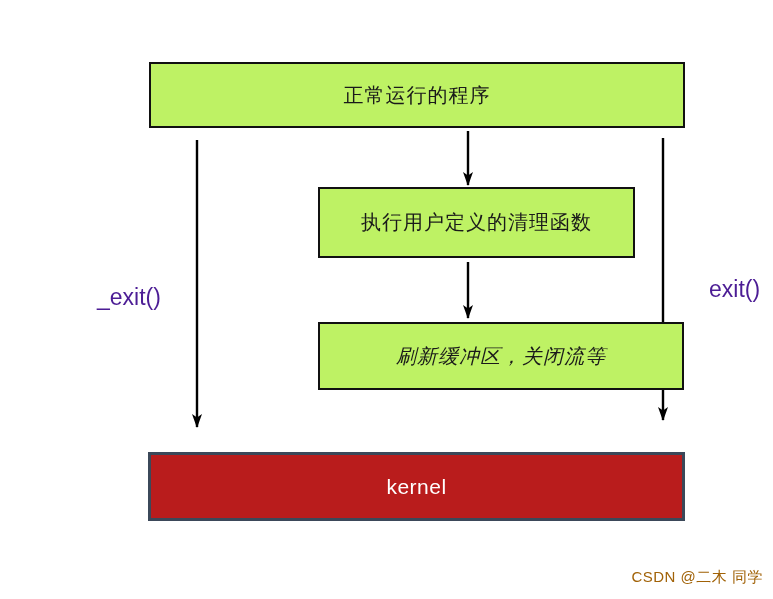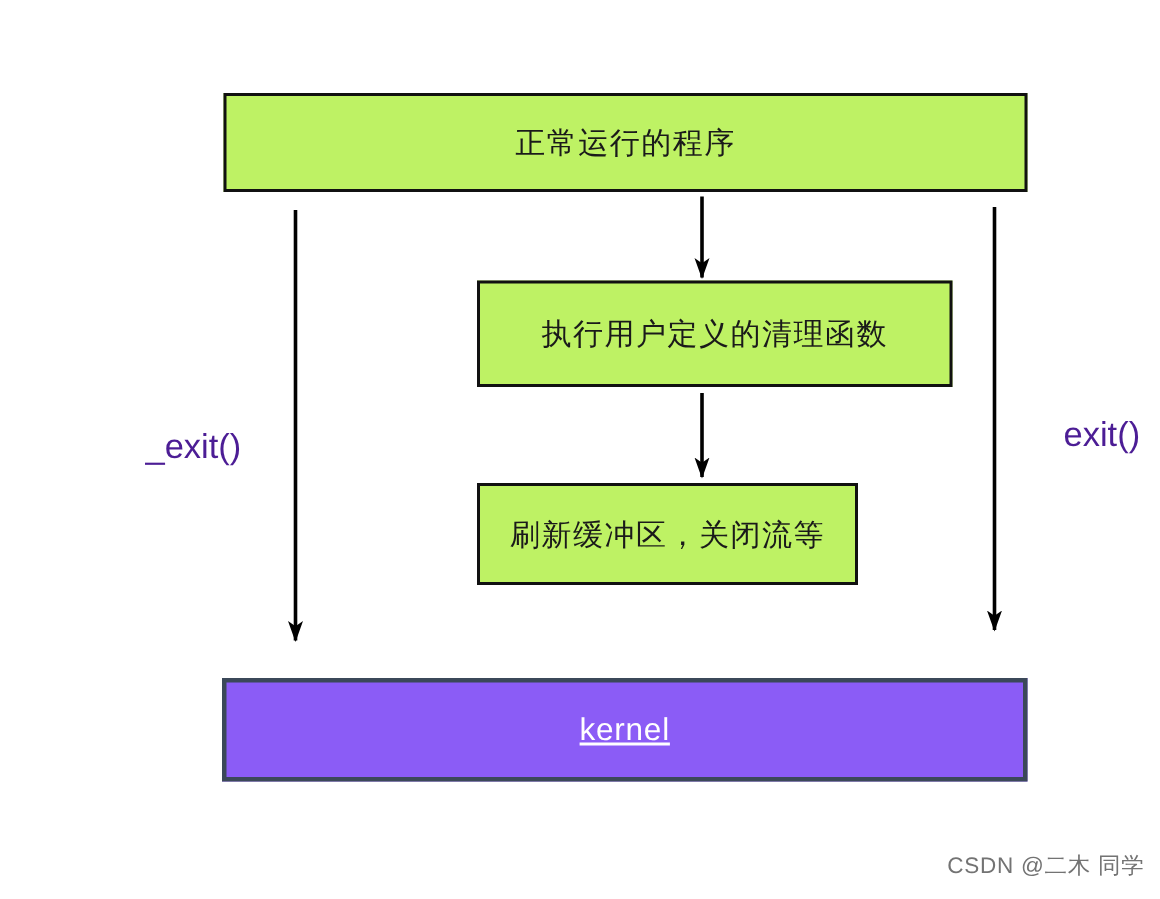--- a/index.html
+++ b/index.html
@@ -22,21 +22,21 @@
     background: #bef264;
     display: flex;
     align-items: center;
     justify-content: center;
     font-size: 20px;
     color: #1a1a1a;
     letter-spacing: 1px;
   }
   .box-program { left: 149px; top: 62px;  width: 536px; height: 66px; }
   .box-cleanup { left: 318px; top: 187px; width: 317px; height: 71px; }
-  .box-flush   { left: 318px; top: 322px; width: 254px; height: 68px; }
+  .box-flush   { left: 318px; top: 322px; width: 366px; height: 68px; font-style: italic; }
   .box-kernel  {
     left: 148px; top: 452px; width: 537px; height: 69px;
     border-width: 3px;
     color: #ffffff;
     font-size: 21px;
     letter-spacing: 0.5px;
   }
   .caption-kernel {
     position: absolute;
     left: 148px; top: 533px; width: 537px;
@@ -87,23 +87,23 @@
   </div>
 
   <div class="box box-cleanup">
     <span>执行用户定义的清理函数</span>
   </div>
 
   <div class="box box-flush">
     <span>刷新缓冲区，关闭流等</span>
   </div>
 
-  <div class="box box-kernel" style="background: #8b5cf6; border-color: rgb(59, 72, 89); text-decoration: underline;">
+  <div class="box box-kernel" style="background: #b91c1c; border-color: rgb(59, 72, 89);">
     <span>kernel</span>
   </div>
 
 
   <div class="edge-label edge-label-left">_exit()</div>
   <div class="edge-label edge-label-right">exit()</div>
 
-  <div class="watermark" style="color: #737373;">CSDN @二木 同学</div>
+  <div class="watermark" style="color: #a16207;">CSDN @二木 同学</div>
 
 </div>
 
 </body></html>

